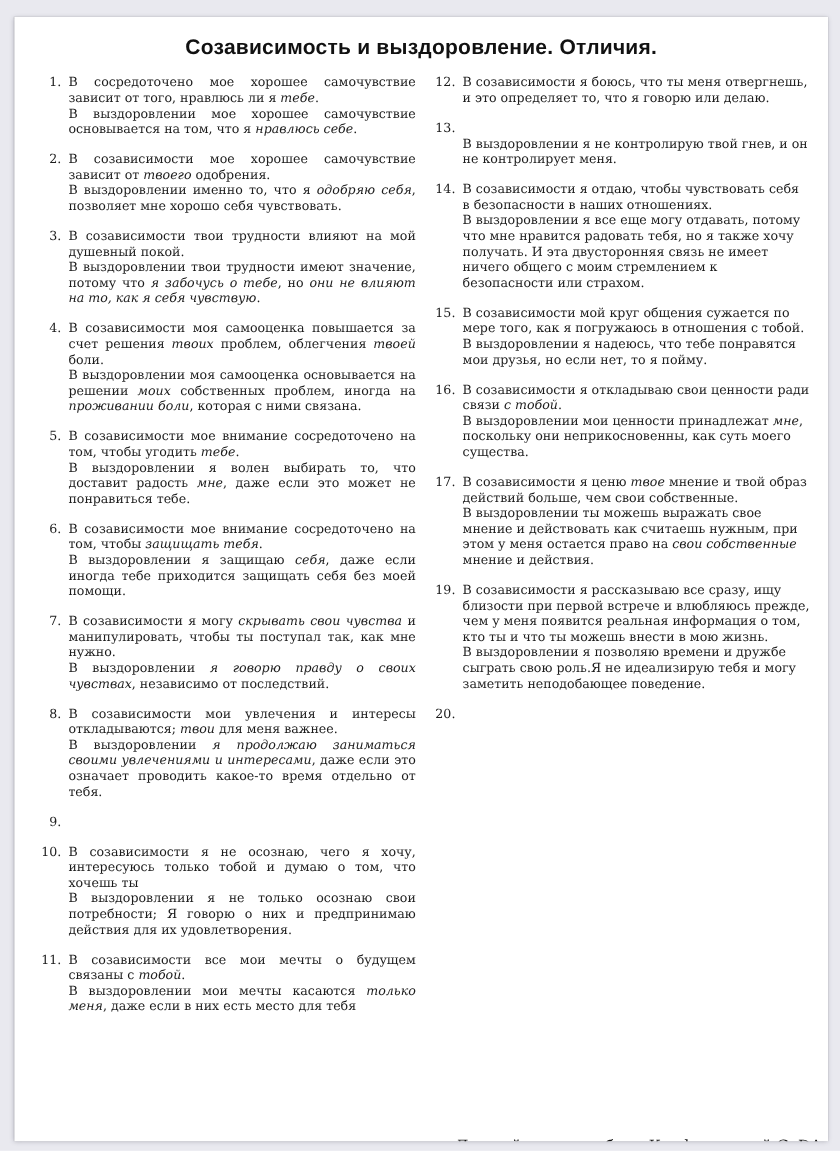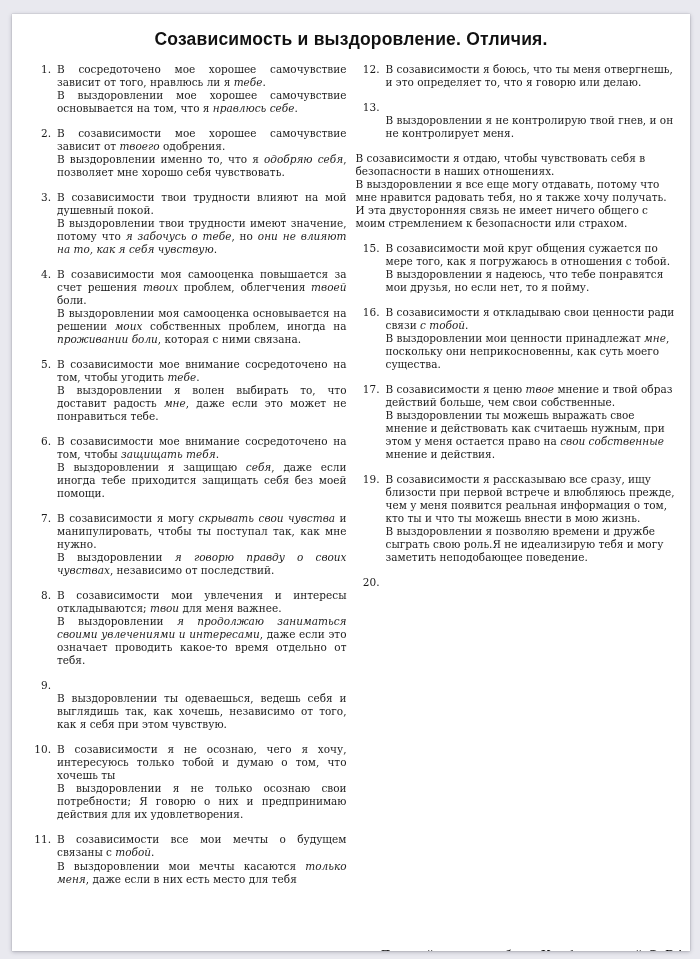--- a/index.html
+++ b/index.html
@@ -68,41 +68,42 @@
         <div class="item">
           <span class="num">7.</span>
           <div class="txt"><span>В созависимости я могу </span><i>скрывать свои чувства</i><span> и манипулировать, чтобы ты поступал так, как мне нужно.</span><br><span>В выздоровлении </span><i>я говорю правду о своих чувствах</i><span>, независимо от последствий.</span></div>
         </div>
         <div class="item">
           <span class="num">8.</span>
           <div class="txt"><span>В созависимости мои увлечения и интересы откладываются; </span><i>твои</i><span> для меня важнее.</span><br><span>В выздоровлении </span><i>я продолжаю заниматься своими увлечениями и интересами</i><span>, даже если это означает проводить какое-то время отдельно от тебя.</span></div>
         </div>
         <div class="item">
           <span class="num">9.</span>
-          <div class="txt"><br><span>В выздоровлении ты одеваешься, ведешь себя и выглядишь так, как хочешь, независимо от того, как я себя при этом чувствую.</span></div>
+          <div class="txt"><br></div>
         </div>
         <div class="item">
           <span class="num">10.</span>
           <div class="txt"><span>В созависимости я не осознаю, чего я хочу, интересуюсь только тобой и думаю о том, что хочешь ты</span><br><span>В выздоровлении я не только осознаю свои потребности; Я говорю о них и предпринимаю действия для их удовлетворения.</span></div>
         </div>
         <div class="item">
           <span class="num">11.</span>
           <div class="txt"><span>В созависимости все мои мечты о будущем связаны с </span><i>тобой</i><span>.</span><br><span>В выздоровлении мои мечты касаются </span><i>только меня</i><span>, даже если в них есть место для тебя</span></div>
         </div>
       </div>
     <div class="col col-right">
         <div class="item">
           <span class="num">12.</span>
           <div class="txt"><span>В созависимости я боюсь, что ты меня отвергнешь, и это определяет то, что я говорю или делаю.</span><br></div>
         </div>
         <div class="item">
           <span class="num">13.</span>
           <div class="txt"><br><span>В выздоровлении я не контролирую твой гнев, и он не контролирует меня.</span></div>
         </div>
         <div class="item">
+          <span class="num">14.</span>
           <div class="txt"><span>В созависимости я отдаю, чтобы чувствовать себя в безопасности в наших отношениях.</span><br><span>В выздоровлении я все еще могу отдавать, потому что мне нравится радовать тебя, но я также хочу получать. И эта двусторонняя связь не имеет ничего общего с моим стремлением к безопасности или страхом.</span></div>
         </div>
         <div class="item">
           <span class="num">15.</span>
           <div class="txt"><span>В созависимости мой круг общения сужается по мере того, как я погружаюсь в отношения с тобой.</span><br><span>В выздоровлении я надеюсь, что тебе понравятся мои друзья, но если нет, то я пойму.</span></div>
         </div>
         <div class="item">
           <span class="num">16.</span>
           <div class="txt"><span>В созависимости я откладываю свои ценности ради связи </span><i>с тобой</i><span>.</span><br><span>В выздоровлении мои ценности принадлежат </span><i>мне</i><span>, поскольку они неприкосновенны, как суть моего существа.</span></div>
         </div>

